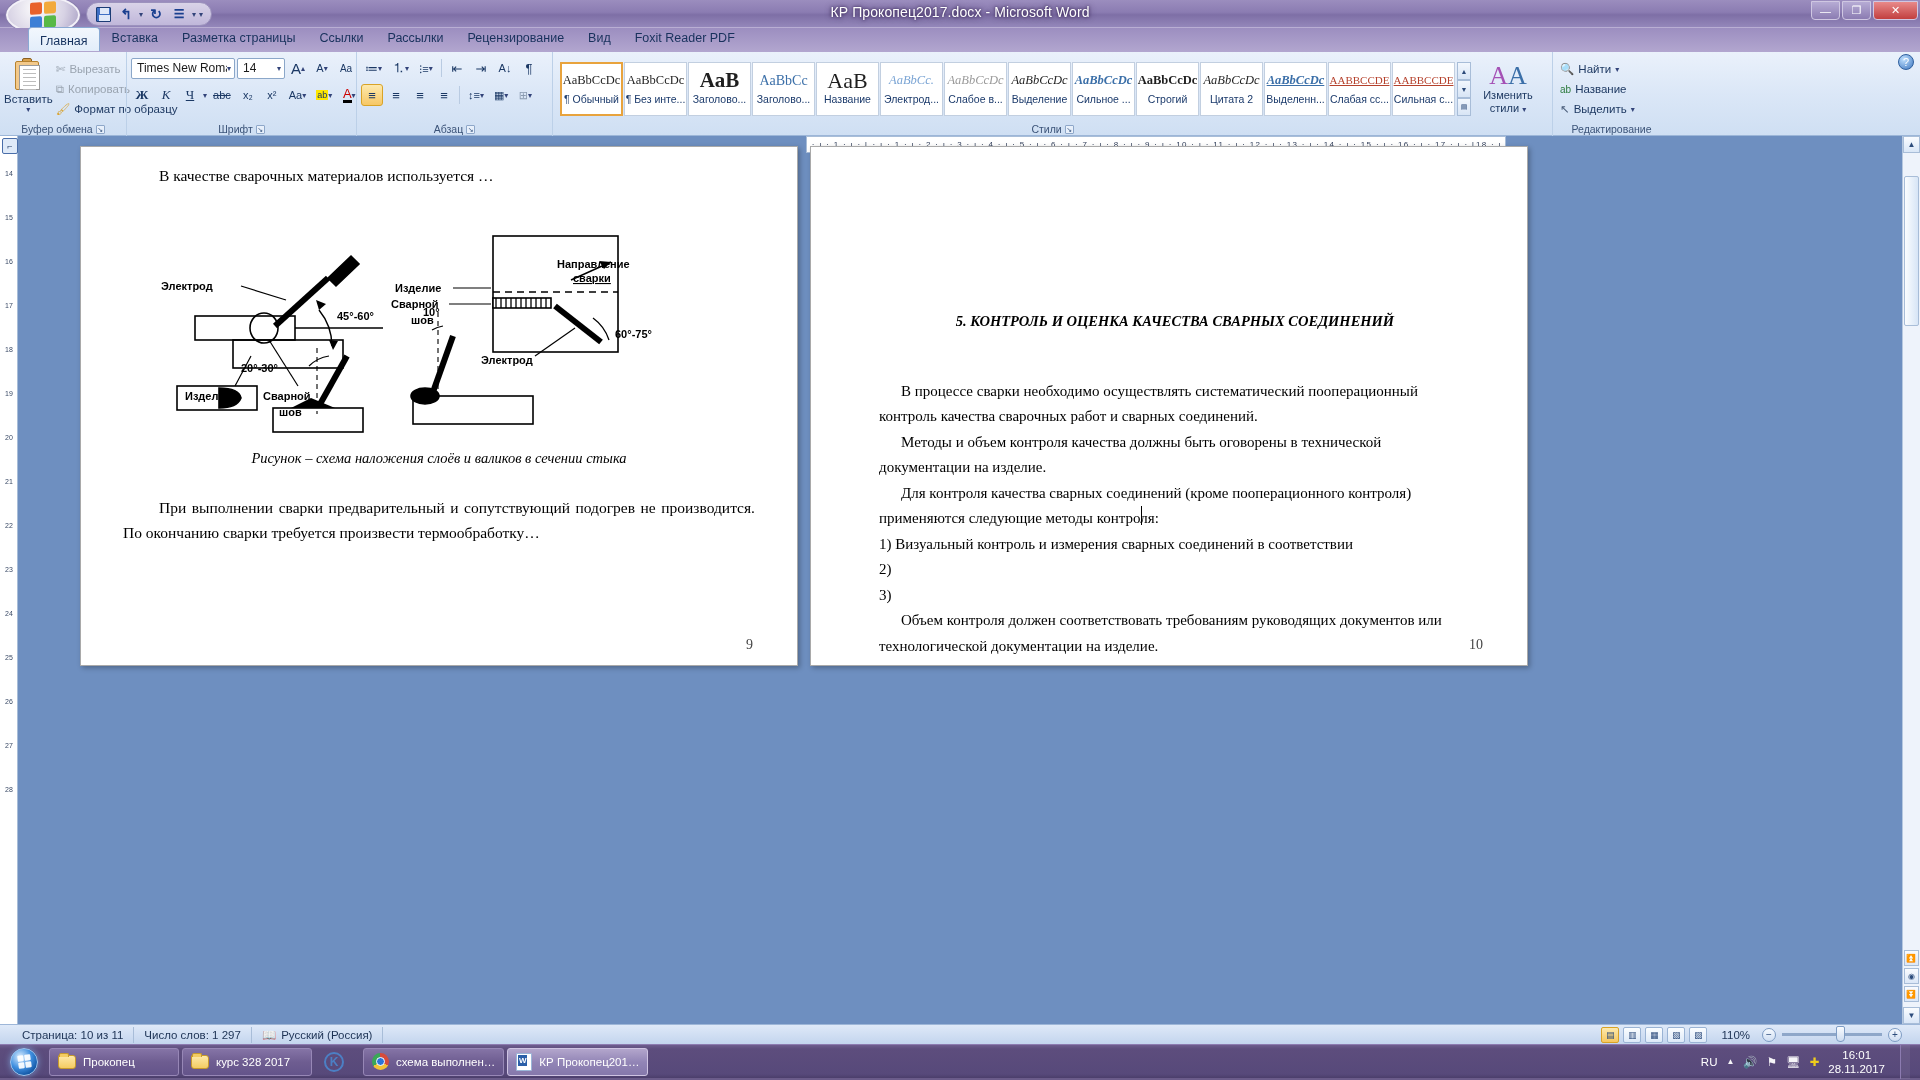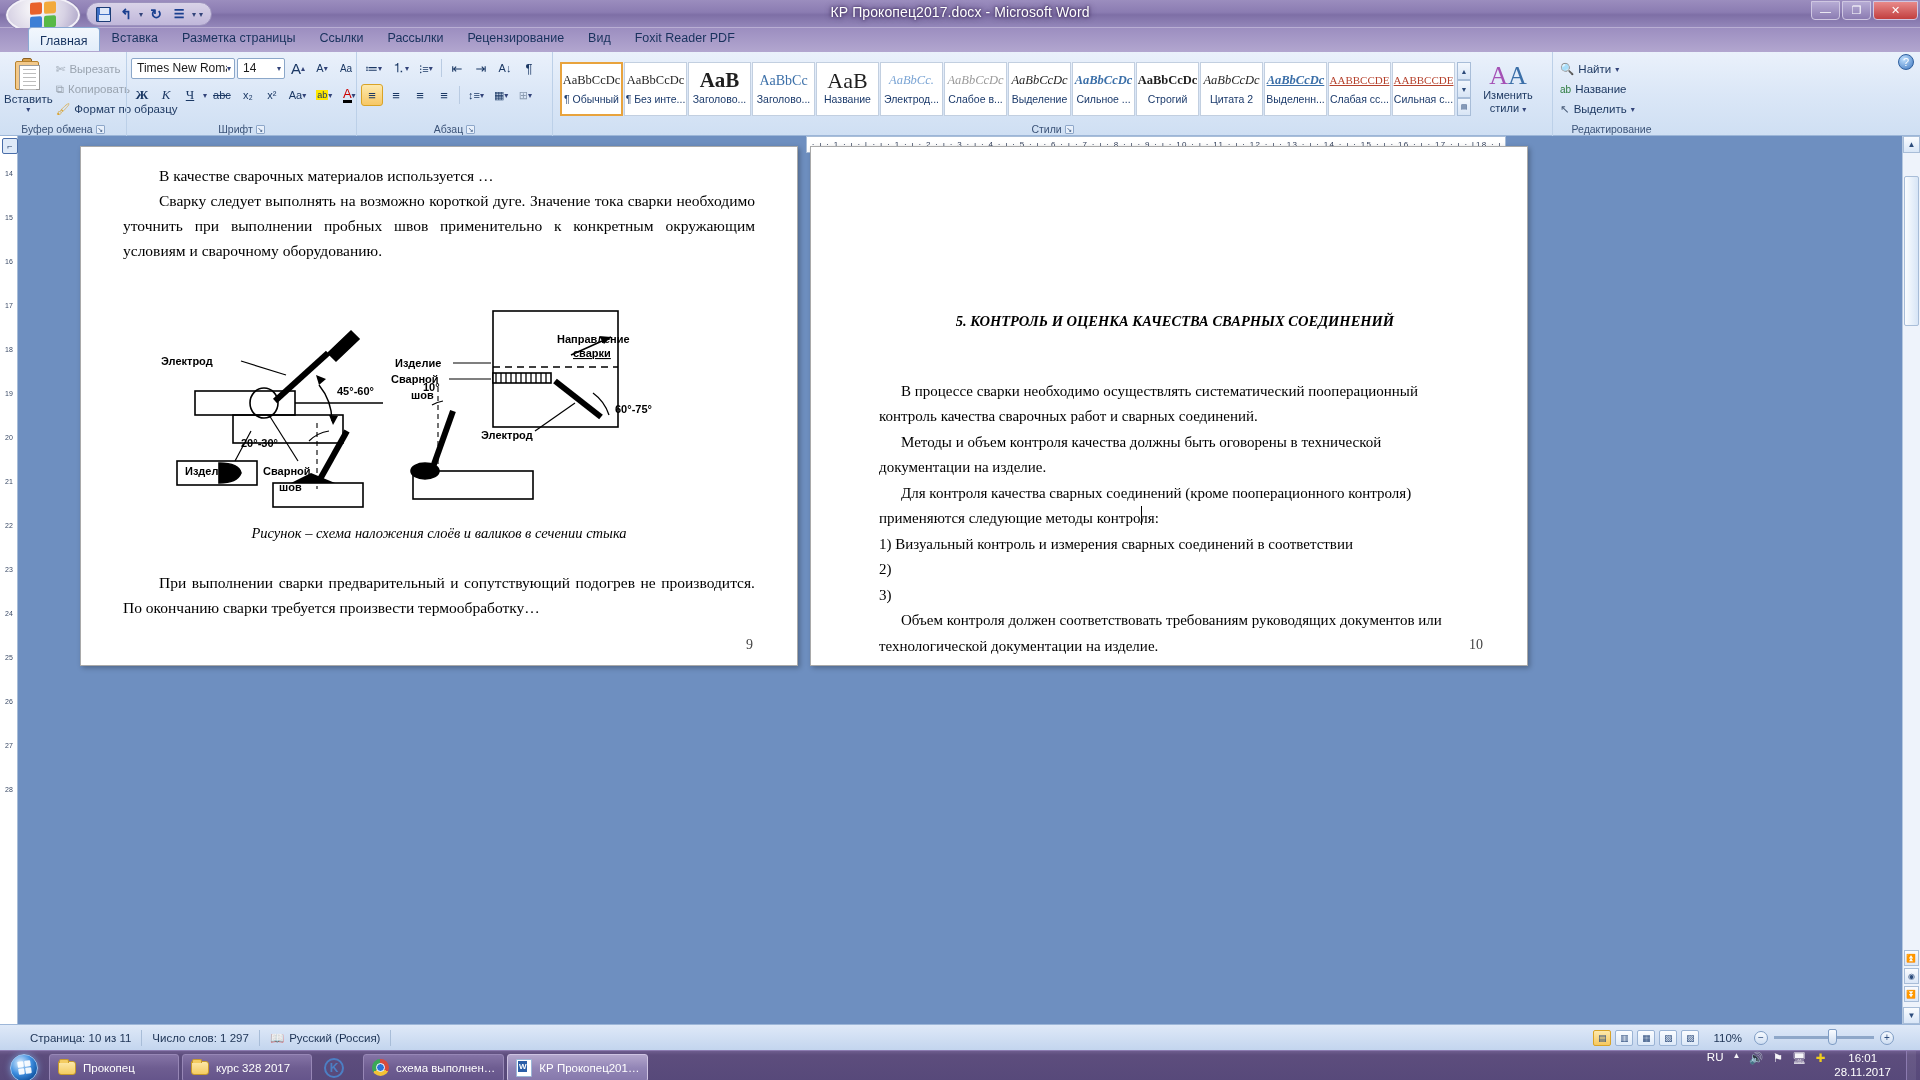--- a/index.html
+++ b/index.html
@@ -177,23 +177,23 @@
   .vscroll .arw{height:17px;border:1px solid #a8bdd8;background:linear-gradient(180deg,#fafcff,#d9e6f7);
      font-size:8px;display:flex;align-items:center;justify-content:center;color:#2d4c7c;cursor:pointer;}
   .vscroll .thumb{position:absolute;left:1px;right:1px;top:40px;height:150px;border:1px solid #a8bdd8;
      background:linear-gradient(90deg,#fbfdff,#d7e5f6);border-radius:2px;cursor:pointer;}
   .vscroll .mini{position:absolute;left:1px;right:1px;height:16px;border:1px solid #a8bdd8;
      background:linear-gradient(180deg,#fafcff,#dbe7f7);display:flex;align-items:center;justify-content:center;
      font-size:8px;color:#2d4c7c;cursor:pointer;}
 
   
   .statusbar{
-    height:26px;background:linear-gradient(180deg,#dfe9f8,#c3d5ee);
+    height:20px;background:linear-gradient(180deg,#dfe9f8,#c3d5ee);
     border-top:1px solid #9db6d8;display:flex;align-items:center;
-    font-size:11.5px;color:#1c3254;padding:0 20px;gap:0;
+    font-size:11.5px;color:#1c3254;padding:0 12px;gap:0;
   }
   .st-item{padding:0 10px;border-right:1px solid #a8bdd8;height:16px;display:flex;align-items:center;gap:5px;cursor:pointer;white-space:nowrap;}
   .st-right{margin-left:auto;display:flex;align-items:center;gap:4px;padding-right:6px;}
   .viewbtn{width:18px;height:16px;border:1px solid #9ab3d4;background:linear-gradient(180deg,#fbfdff,#dde9f8);
     display:flex;align-items:center;justify-content:center;font-size:9px;color:#2d4c7c;cursor:pointer;border-radius:2px;}
   .viewbtn.on{background:linear-gradient(180deg,#fde9ad,#f6c85f);border-color:#d9a326;}
   .zoomslider{display:flex;align-items:center;gap:0;}
   .zs-track{width:100px;height:3px;background:#8ea7c9;position:relative;margin:0 6px;}
   .zs-thumb{position:absolute;left:54px;top:-7px;width:9px;height:16px;background:linear-gradient(180deg,#fafcff,#cddcf0);
     border:1px solid #7e9cc4;border-radius:2px 2px 4px 4px;cursor:pointer;}
@@ -227,21 +227,21 @@
   .folder-ico:before{content:"";position:absolute;left:0;top:-3px;width:8px;height:3px;background:#f4cc62;border:1px solid #c79a2c;border-bottom:none;border-radius:2px 2px 0 0;}
   .chrome-ico{width:17px;height:17px;border-radius:50%;flex:none;
     background:conic-gradient(#d64b3c 0 33%, #f3c236 0 66%, #3aa757 0 100%);
     display:flex;align-items:center;justify-content:center;}
   .chrome-ico:after{content:"";width:7px;height:7px;border-radius:50%;background:#2a74d8;border:1px solid #fff;}
   .word-ico{width:16px;height:18px;background:#fff;border:1px solid #9bb6d8;position:relative;flex:none;border-radius:1px;}
   .word-ico:after{content:"W";position:absolute;left:1px;top:1px;width:9px;height:11px;background:#2b5fa8;color:#fff;
     font-size:8px;font-weight:bold;line-height:11px;text-align:center;}
   .k-ico{width:20px;height:20px;border-radius:50%;border:2px solid #4c7fc4;color:#4c7fc4;
     display:flex;align-items:center;justify-content:center;font-size:12px;font-weight:bold;flex:none;}
-  .tray{margin-left:auto;display:flex;align-items:flex-start;gap:9px;padding-right:4px;color:#fff;font-size:11.5px;}
+  .tray{margin-left:auto;display:flex;align-items:center;gap:9px;padding-right:10px;color:#fff;font-size:11.5px;}
   .tray .ic{cursor:pointer;opacity:.95;}
   .clock{display:flex;flex-direction:column;align-items:center;line-height:14px;font-size:11.5px;color:#fff;cursor:pointer;}
   .showdesk{width:10px;height:34px;margin-left:6px;border-left:1px solid #8c7bb0;background:rgba(255,255,255,.07);cursor:pointer;}
 </style>
 </head>
 <body>
 
 <div class="titlebar">
   <div class="officebtn">
     <div class="logo">
@@ -547,21 +547,20 @@
     <div class="tick" style="top:650px">28</div>
   </div>
 
   <div class="docscroll">
 
     <div class="hruler">2 · ı · 1 · ı · ȴ · ı · 1 · ı · 2 · ı · 3 · ı · 4 · ı · 5 · ı · 6 · ı · 7 · ı · 8 · ı · 9 · ı · 10 · ı · 11 · ı · 12 · ı · 13 · ı · 14 · ı · 15 · ı · 16 · ı · 17 · ı · ȴ18 · ı ·</div>
 
     <div class="page p1">
       <div style="padding:16px 42px 0 42px">
         <div class="doctext" style="text-indent:36px;margin-bottom:0">В качестве сварочных материалов используется …</div>
-        <div class="doctext" style="text-indent:36px">Сварку следует выполнять на возможно короткой дуге. Значение тока сварки необходимо уточнить при выполнении пробных швов применительно к конкретным окружающим условиям и сварочному оборудованию.</div>
 
         <div class="fig" style="height:250px;margin-top:12px">
           <svg width="636" height="250" viewBox="0 0 636 250">
             <g stroke="#000" fill="none" stroke-width="1.6">
 
               <rect x="72" y="116" width="100" height="24"></rect>
               <line x1="172" y1="128" x2="260" y2="128"></line>
               <rect x="110" y="140" width="110" height="28"></rect>
               <ellipse cx="141" cy="128" rx="14" ry="15"></ellipse>
 

